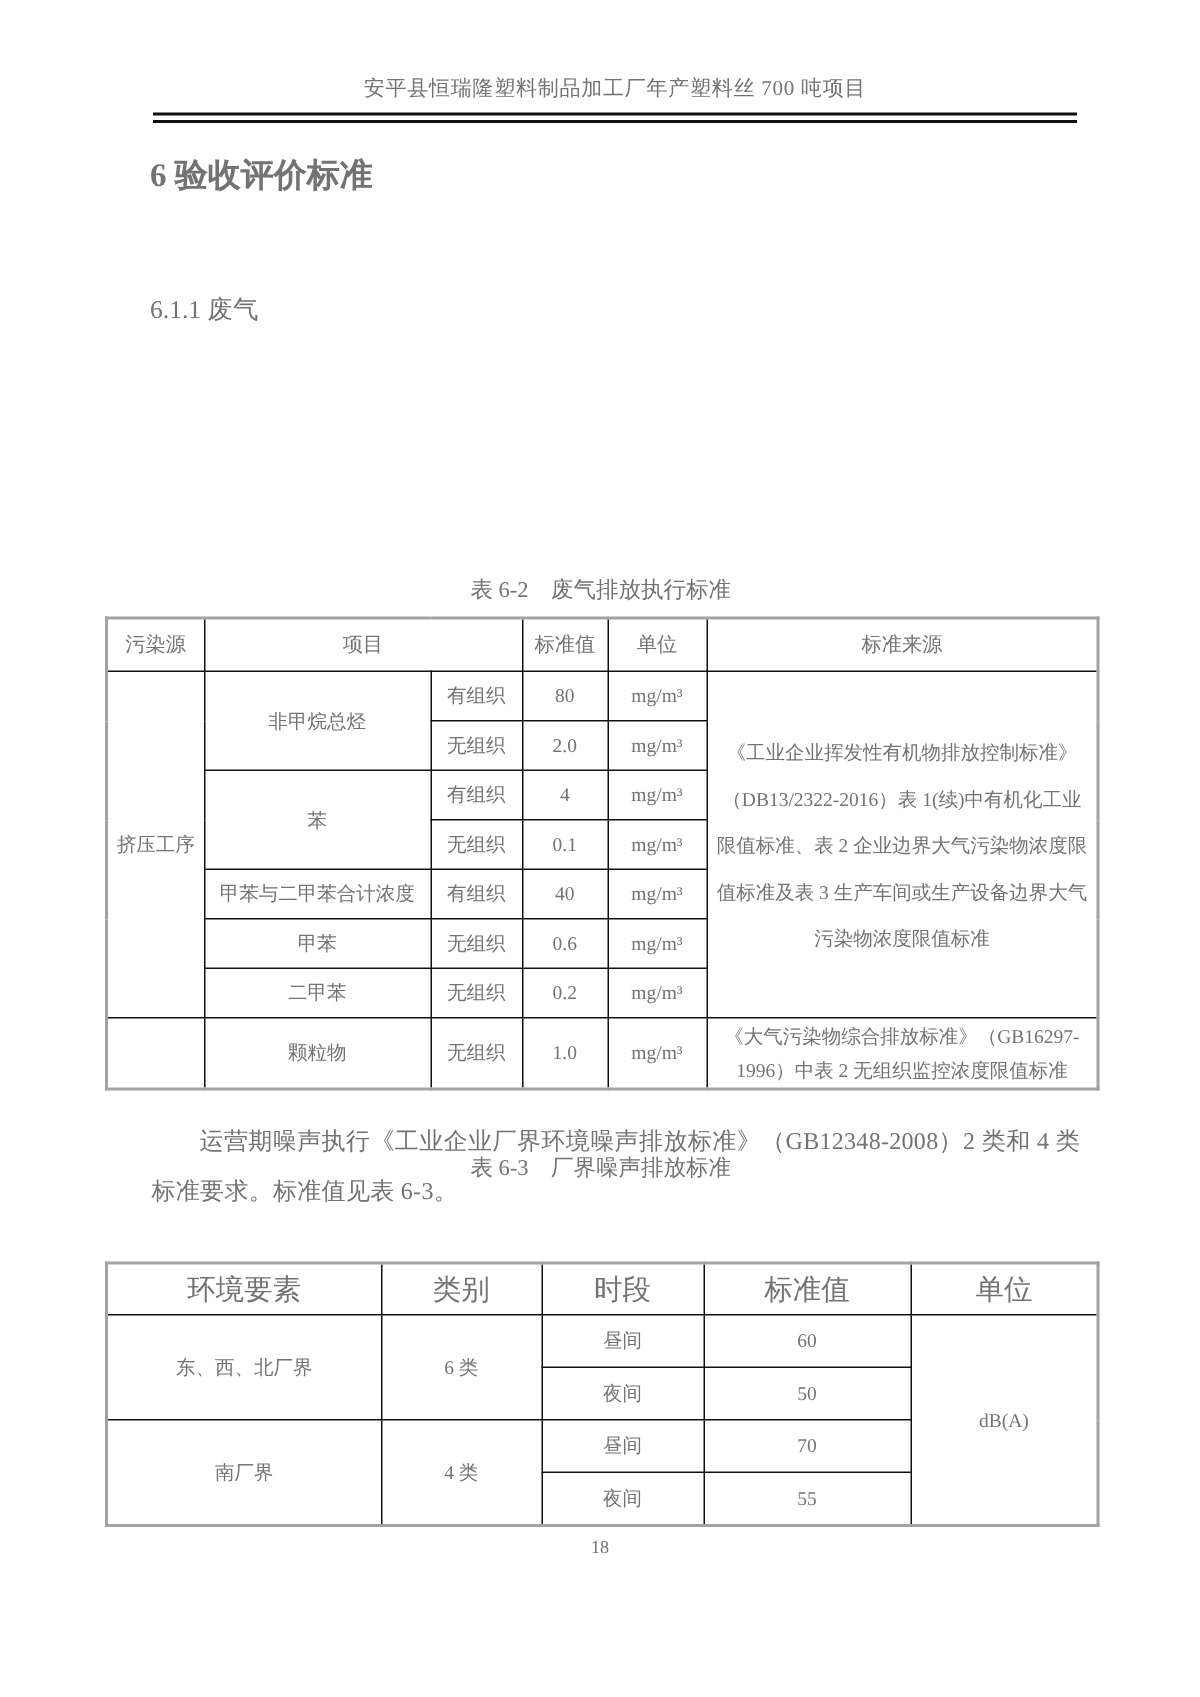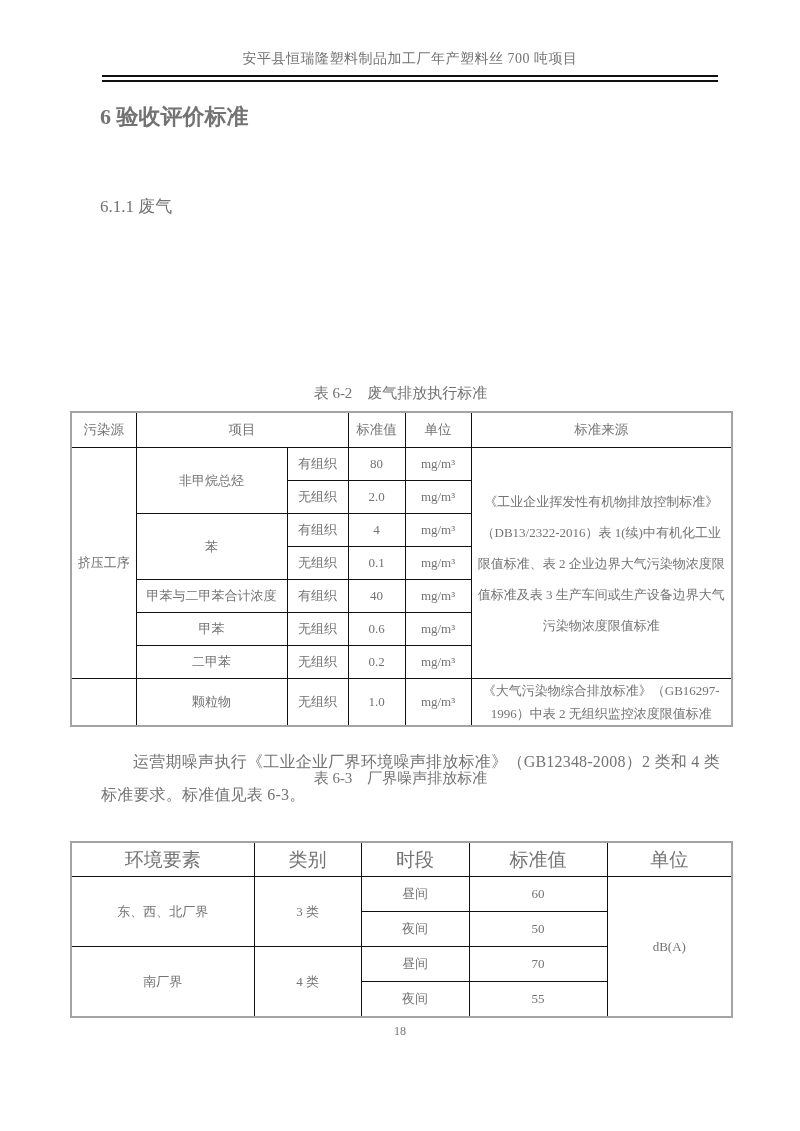--- a/index.html
+++ b/index.html
@@ -203,21 +203,21 @@
     <tbody>
       <tr>
         <th>环境要素</th>
         <th>类别</th>
         <th>时段</th>
         <th>标准值</th>
         <th>单位</th>
       </tr>
       <tr>
         <td rowspan="2">东、西、北厂界</td>
-        <td rowspan="2">3 类</td>
+        <td rowspan="2">6 类</td>
         <td>昼间</td>
         <td>60</td>
         <td rowspan="4">dB(A)</td>
       </tr>
       <tr>
         <td>夜间</td>
         <td>50</td>
       </tr>
       <tr>
         <td rowspan="2">南厂界</td>

